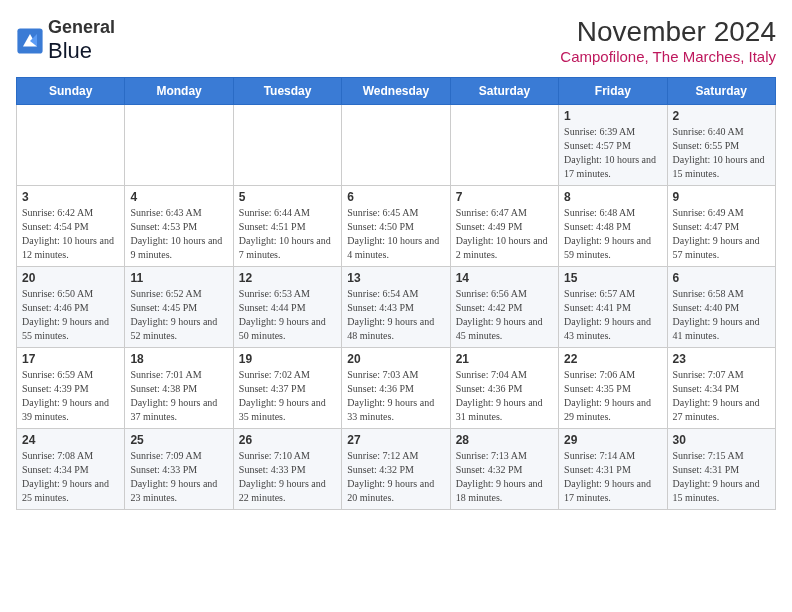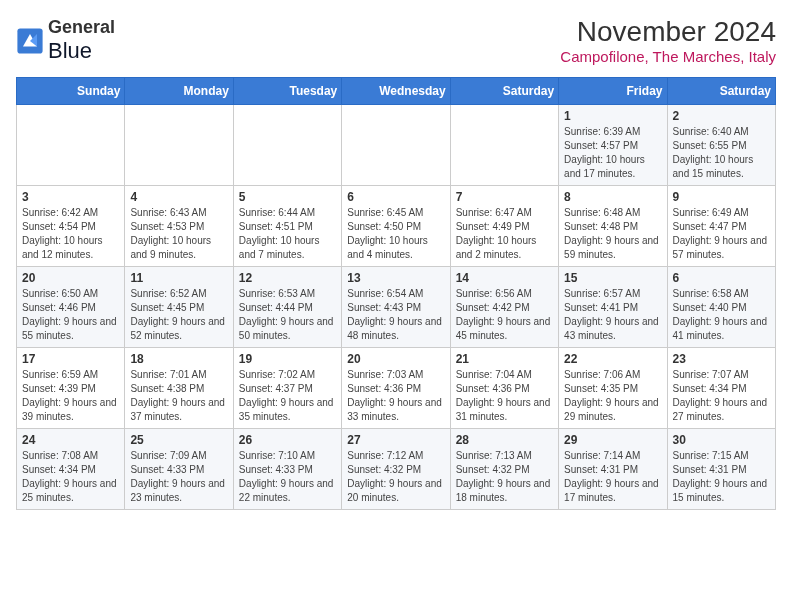--- a/index.html
+++ b/index.html
@@ -50,22 +50,22 @@
     table {
       width: 100%;
       border-collapse: collapse;
       table-layout: fixed;
     }
     thead tr th {
       background-color: #3a7bd5;
       color: #fff;
       font-size: 12px;
       font-weight: bold;
-      padding: 6px 4px;
-      text-align: right;
+      padding: 6px 12px;
+      text-align: center;
       border: 1px solid #2a6bc5;
     }
     tbody tr td {
       border: 1px solid #ccc;
       vertical-align: top;
       padding: 4px 5px;
       font-size: 10px;
       color: #333;
       height: 80px;
       background: #fff;
@@ -77,20 +77,21 @@
       font-size: 12px;
       font-weight: bold;
       color: #333;
       display: block;
       margin-bottom: 2px;
     }
     .day-info {
       font-size: 10px;
       line-height: 1.4;
       color: #444;
+      font-family: Liberation Serif, serif;
     }
     .empty-cell {
       background: #fff !important;
     }
   </style>
 </head>
 <body>
 
 <div class="header">
   <div class="logo">

